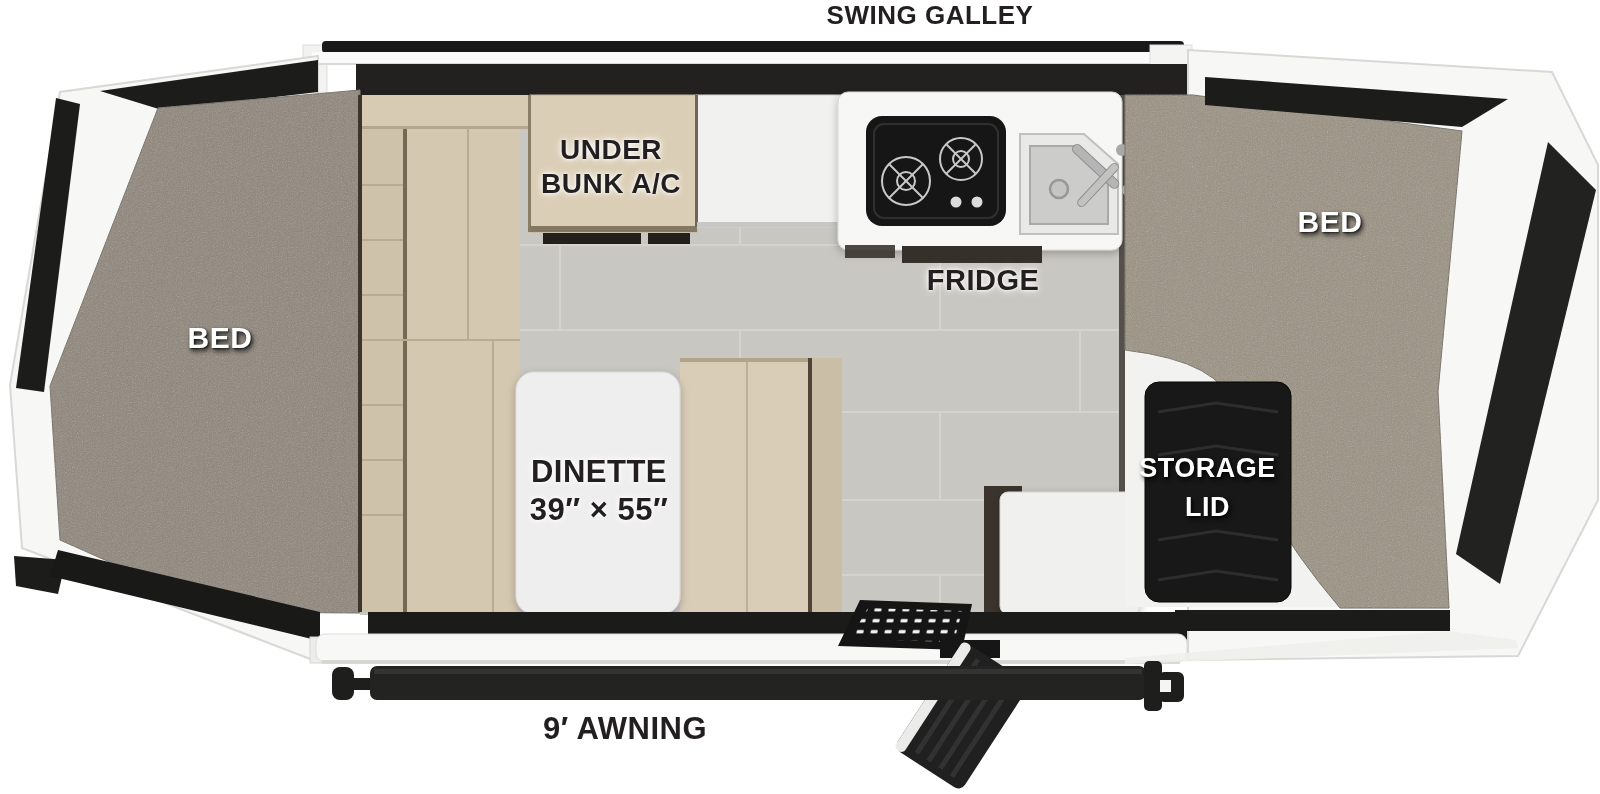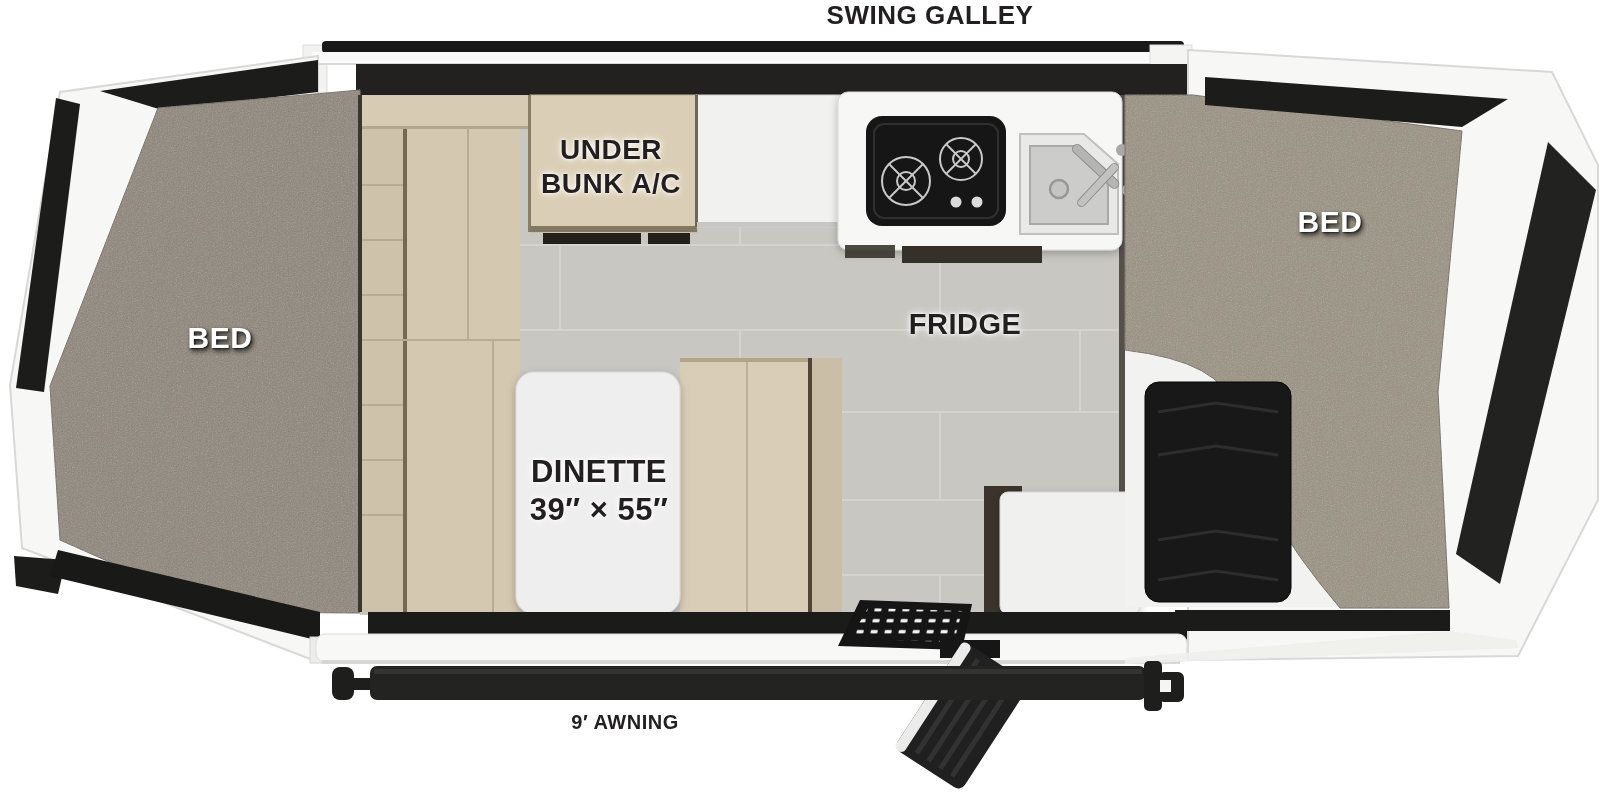--- a/index.html
+++ b/index.html
@@ -232,35 +232,39 @@
 
   <div class="lbl glow" style="left:518px;top:133px;width:186px;font-size:28px;line-height:34px;">
     <span class="l">UNDER</span>
     <span class="l">BUNK A/C</span>
   </div>
 
   <div class="lbl" style="left:810px;top:0px;width:240px;font-size:26px;">
     <span class="l">SWING GALLEY</span>
   </div>
 
-  <div class="lbl glow" style="left:880px;top:263px;width:170px;font-size:29px;margin-top:44px;">
+  <div class="lbl glow" style="left:898px;top:263px;width:170px;font-size:29px;">
     <span class="l">FRIDGE</span>
   </div>
 
   <div class="lbl light" style="left:120px;top:316px;width:200px;font-size:30px;line-height:43px;">
     <span class="l">BED</span>
   </div>
 
   <div class="lbl light" style="left:1230px;top:202px;width:200px;font-size:30px;line-height:40px;">
     <span class="l">BED</span>
   </div>
 
   <div class="lbl glow" style="left:510px;top:453px;width:178px;font-size:31px;line-height:38px;">
     <span class="l">DINETTE</span>
     <span class="l">39″ × 55″</span>
   </div>
 
-
-  <div class="lbl" style="left:500px;top:710px;width:250px;font-size:20px;">
+  <div class="lbl light" style="left:1125px;top:449px;width:165px;font-size:27px;line-height:39px;">
+    <span class="l">STORAGE</span>
+    <span class="l">LID</span>
+  </div>
+
+  <div class="lbl" style="left:500px;top:710px;width:250px;font-size:31px;">
     <span class="l">9′ AWNING</span>
   </div>
 
 </div>
 
 </body></html>

